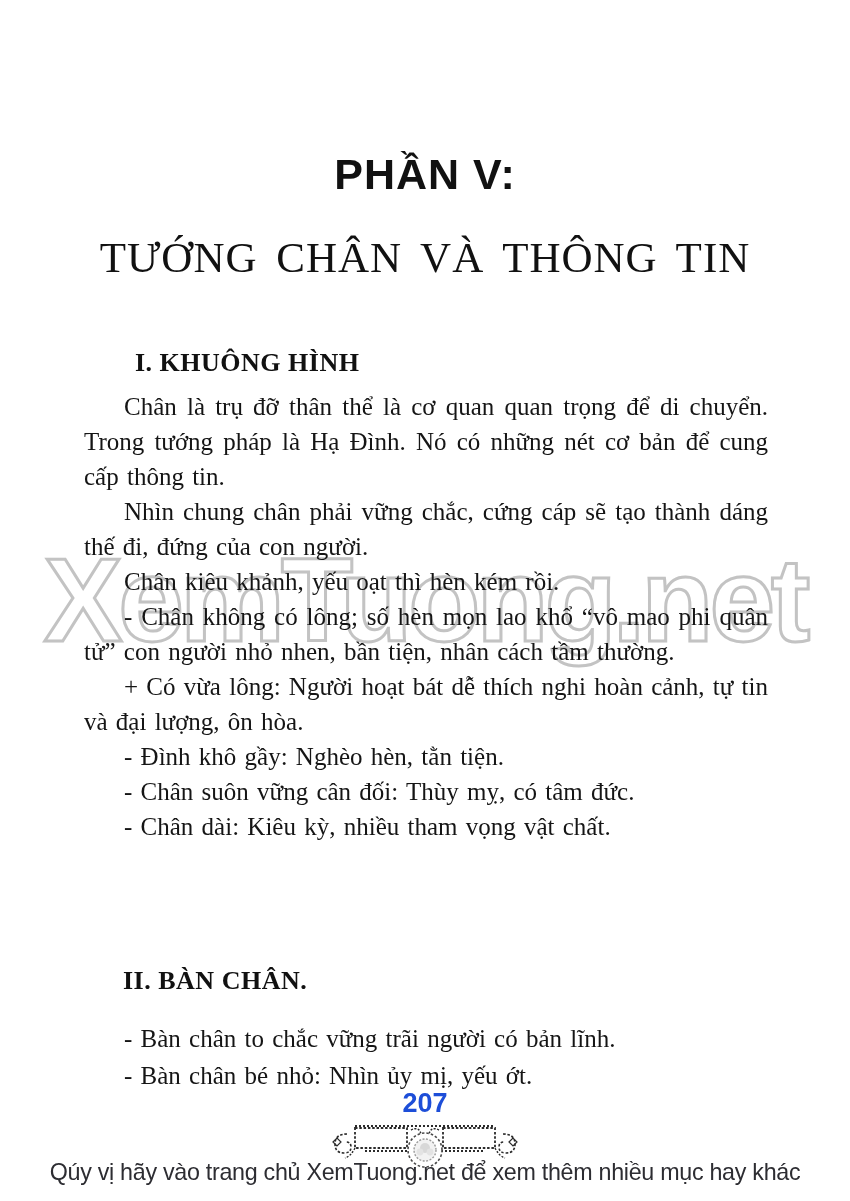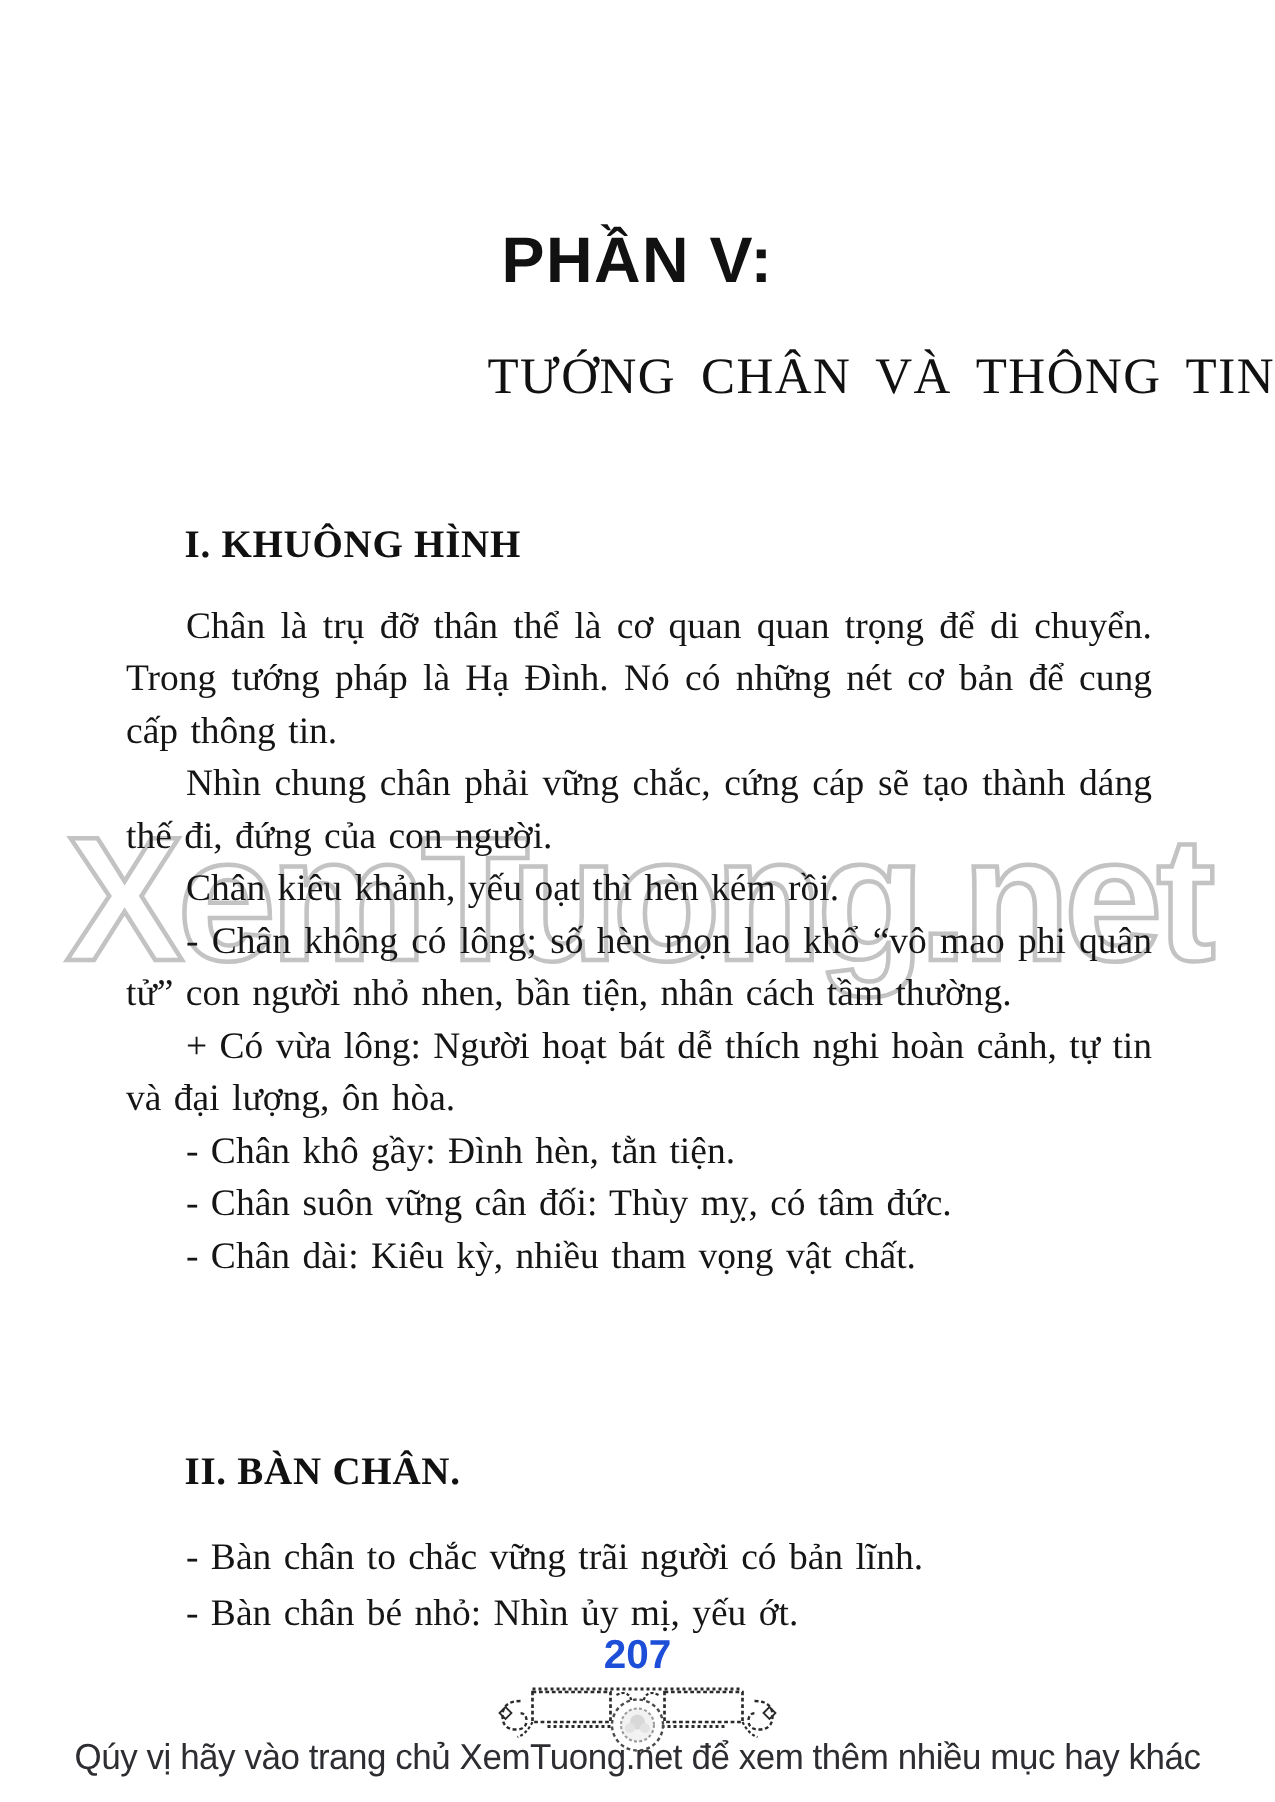--- a/index.html
+++ b/index.html
@@ -29,50 +29,50 @@
     font-size: 43px;
     letter-spacing: 1px;
     color: #111111;
     z-index: 2;
   }
   .part-subtitle {
     position: absolute;
     top: 233px;
     left: 0;
     width: 100%;
-    text-align: right;
+    text-align: center;
     font-family: "Liberation Serif", serif;
     font-weight: normal;
-    font-size: 34px;
+    font-size: 43px;
     letter-spacing: 1px;
     word-spacing: 7px;
     color: #111111;
     z-index: 2;
   }
   .section-heading {
     position: absolute;
     left: 123px;
     font-family: "Liberation Serif", serif;
     font-weight: bold;
     font-size: 26px;
     letter-spacing: 0.5px;
     color: #111111;
     z-index: 2;
   }
-  .heading-1 { top: 348px; }
+  .heading-1 { top: 348px; margin-left: 12px; }
   .heading-2 { top: 966px; }
 
   
   .body-block {
     position: absolute;
     left: 84px;
     width: 684px;
     z-index: 2;
   }
-  .body-1 { top: 400px; }
+  .body-1 { top: 389px; }
   .body-2 { top: 1020px; }
   .body-par {
     margin: 0;
     font-size: 25px;
     line-height: 35px;
     text-align: justify;
     text-indent: 40px;
     word-spacing: 2px;
     color: #151515;
   }
@@ -148,21 +148,21 @@
   <div class="part-title">PHẦN V:</div>
   <div class="part-subtitle">TƯỚNG CHÂN VÀ THÔNG TIN</div>
 
   <div class="section-heading heading-1">I. KHUÔNG HÌNH</div>
   <div class="body-block body-1">
       <p class="body-par">Chân là trụ đỡ thân thể là cơ quan quan trọng để di chuyển. Trong tướng pháp là Hạ Đình. Nó có những nét cơ bản để cung cấp thông tin.</p>
       <p class="body-par">Nhìn chung chân phải vững chắc, cứng cáp sẽ tạo thành dáng thế đi, đứng của con người.</p>
       <p class="body-par">Chân kiêu khảnh, yếu oạt thì hèn kém rồi.</p>
       <p class="body-par">- Chân không có lông; số hèn mọn lao khổ “vô mao phi quân tử” con người nhỏ nhen, bần tiện, nhân cách tầm thường.</p>
       <p class="body-par">+ Có vừa lông: Người hoạt bát dễ thích nghi hoàn cảnh, tự tin và đại lượng, ôn hòa.</p>
-      <p class="body-par">- Chân khô gầy: Đình hèn, tằn tiện.</p>
+      <p class="body-par">- Đình khô gầy: Nghèo hèn, tằn tiện.</p>
       <p class="body-par">- Chân suôn vững cân đối: Thùy mỵ, có tâm đức.</p>
       <p class="body-par">- Chân dài: Kiêu kỳ, nhiều tham vọng vật chất.</p>
     </div>
 
   <div class="section-heading heading-2">II. BÀN CHÂN.</div>
   <div class="body-block body-2">
       <p class="body-par">- Bàn chân to chắc vững trãi người có bản lĩnh.</p>
       <p class="body-par">- Bàn chân bé nhỏ: Nhìn ủy mị, yếu ớt.</p>
     </div>
 

